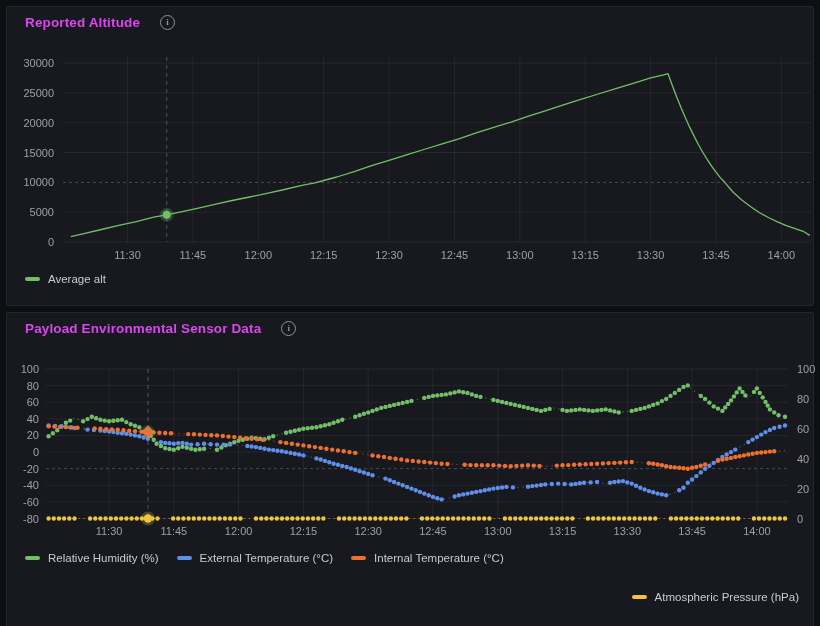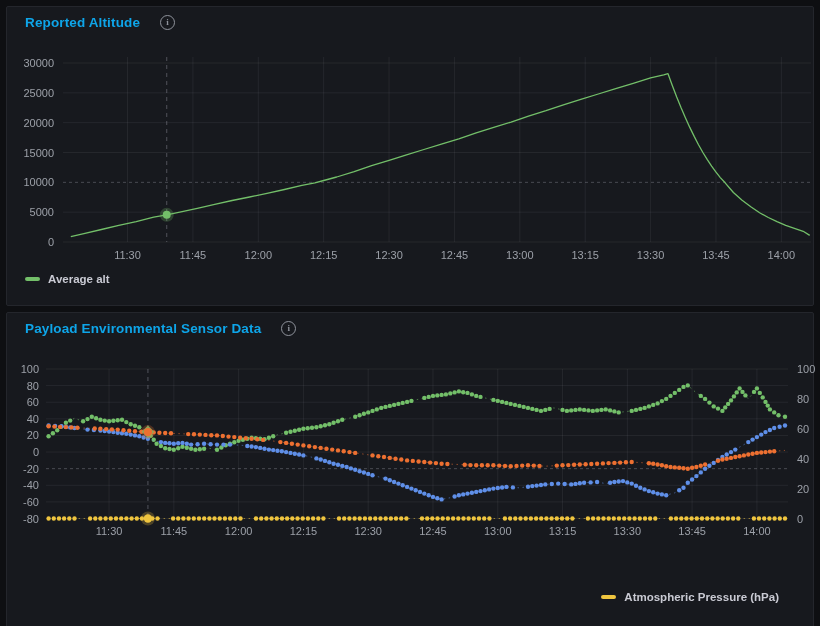--- a/index.html
+++ b/index.html
@@ -2,33 +2,33 @@
 <html><head>
 <meta charset="utf-8">
 <style>
   html,body{margin:0;padding:0;background:#0e0f12;width:820px;height:626px;overflow:hidden;
     font-family:"Liberation Sans",sans-serif;}
   .panel{position:absolute;left:6px;width:808px;background:#17191e;border:1px solid #24262c;
     border-radius:2px;box-sizing:border-box;}
   #panel-alt{top:6px;height:300px;}
   #panel-env{top:312px;height:347px;}
   .panel-header{position:absolute;left:18px;top:8px;display:flex;align-items:center;z-index:3;}
-  .panel-title{font-size:13.5px;font-weight:600;color:#0ea5e9;letter-spacing:.01em;}
+  .panel-title{font-size:13.5px;font-weight:600;color:#d946ef;letter-spacing:.01em;}
   .info-icon{margin-left:20px;width:13px;height:13px;border:1.4px solid #8f939c;border-radius:50%;
     color:#8f939c;font-size:9px;font-weight:700;display:flex;align-items:center;justify-content:center;
     font-family:"Liberation Serif",serif;line-height:1;}
   svg{position:absolute;left:0;top:0;}
   svg text{font-family:"Liberation Sans",sans-serif;font-size:11px;fill:#9ca0a8;}
-  .legend-row{position:absolute;display:flex;align-items:center;gap:18px;z-index:3;font-weight:bold;}
+  .legend-row{position:absolute;display:flex;align-items:center;gap:18px;z-index:3;}
   .legend-item{display:flex;align-items:center;gap:8px;cursor:pointer;}
   .legend-label{font-size:11.5px;color:#c9cad3;}
   .swatch{width:15px;height:4px;border-radius:2px;background:#888;flex:0 0 auto;}
   #legend-alt{left:18px;top:266px;}
   #legend-env-left{left:18px;top:239px;}
-  #legend-env-right{right:34px;top:278px;}
+  #legend-env-right{right:14px;top:278px;}
 </style>
 </head>
 <body>
 
 <div class="panel" id="panel-alt">
   <div class="panel-header">
     <span class="panel-title">Reported Altitude</span>
     <span class="info-icon">i</span>
   </div>
   <svg id="alt-svg" width="808" height="262">
@@ -679,19 +679,33 @@
       <circle cx="762.4" cy="205.5" r="2.2" fill="#efc53f"></circle>
       <circle cx="767.6" cy="205.5" r="2.2" fill="#efc53f"></circle>
       <circle cx="772.8" cy="205.5" r="2.2" fill="#efc53f"></circle>
       <circle cx="778.0" cy="205.5" r="2.2" fill="#efc53f"></circle>
       <rect x="136.42782305005824" y="114.29" width="9" height="9" fill="#73bf69" opacity="0.9" transform="rotate(45 140.92782305005824 118.79)"></rect>
       <circle cx="140.92782305005824" cy="119.12222222222223" r="7" fill="#ed7031" opacity="0.25"></circle>
       <circle cx="140.92782305005824" cy="119.12222222222223" r="4.2" fill="#ed7031"></circle>
       <circle cx="140.92782305005824" cy="205.5" r="7" fill="#efc53f" opacity="0.25"></circle>
       <circle cx="140.92782305005824" cy="205.5" r="4.2" fill="#efc53f"></circle>
     </svg>
+  <div class="legend-row" id="legend-env-left">
+    <div class="legend-item">
+      <span class="swatch" id="sw-hum" style="background: rgb(115, 191, 105);"></span>
+      <span class="legend-label">Relative Humidity (%)</span>
+    </div>
+    <div class="legend-item">
+      <span class="swatch" id="sw-ext" style="background: rgb(95, 143, 232);"></span>
+      <span class="legend-label">External Temperature (°C)</span>
+    </div>
+    <div class="legend-item">
+      <span class="swatch" id="sw-int" style="background: rgb(237, 112, 49);"></span>
+      <span class="legend-label">Internal Temperature (°C)</span>
+    </div>
+  </div>
   <div class="legend-row" id="legend-env-right">
     <div class="legend-item">
       <span class="swatch" id="sw-press" style="background: rgb(239, 197, 63);"></span>
       <span class="legend-label">Atmospheric Pressure (hPa)</span>
     </div>
   </div>
 </div>
 
 </body></html>

